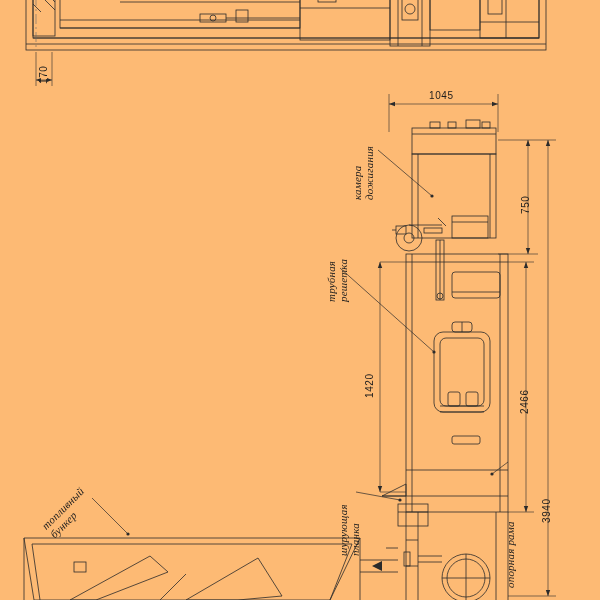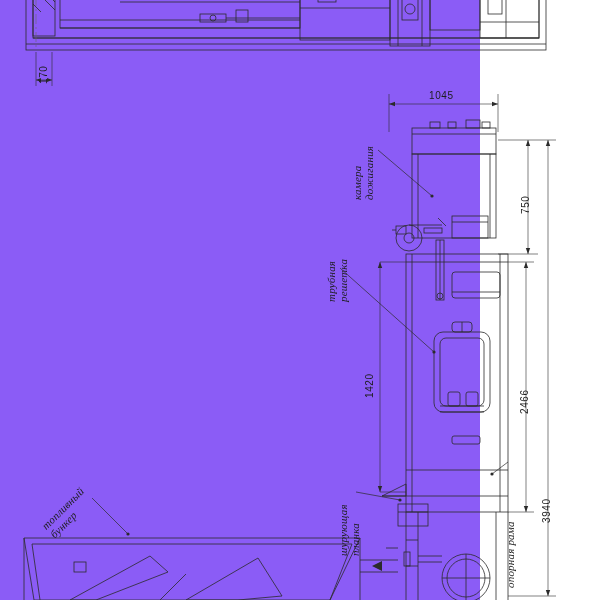--- a/index.html
+++ b/index.html
@@ -8,23 +8,23 @@
     background: #ffffff;
   }
   body {
     width: 600px;
     height: 600px;
     overflow: hidden;
     font-family: "Liberation Sans", sans-serif;
   }
   #sheet {
     position: relative;
-    width: 480px;
+    width: 600px;
     height: 600px;
-    background: #8b5cf6;
+    background: #fdba74;
   }
   svg#drawing {
     position: absolute;
     left: 0;
     top: 0;
     width: 600px;
     height: 600px;
   }
   .lbl {
     position: absolute;

